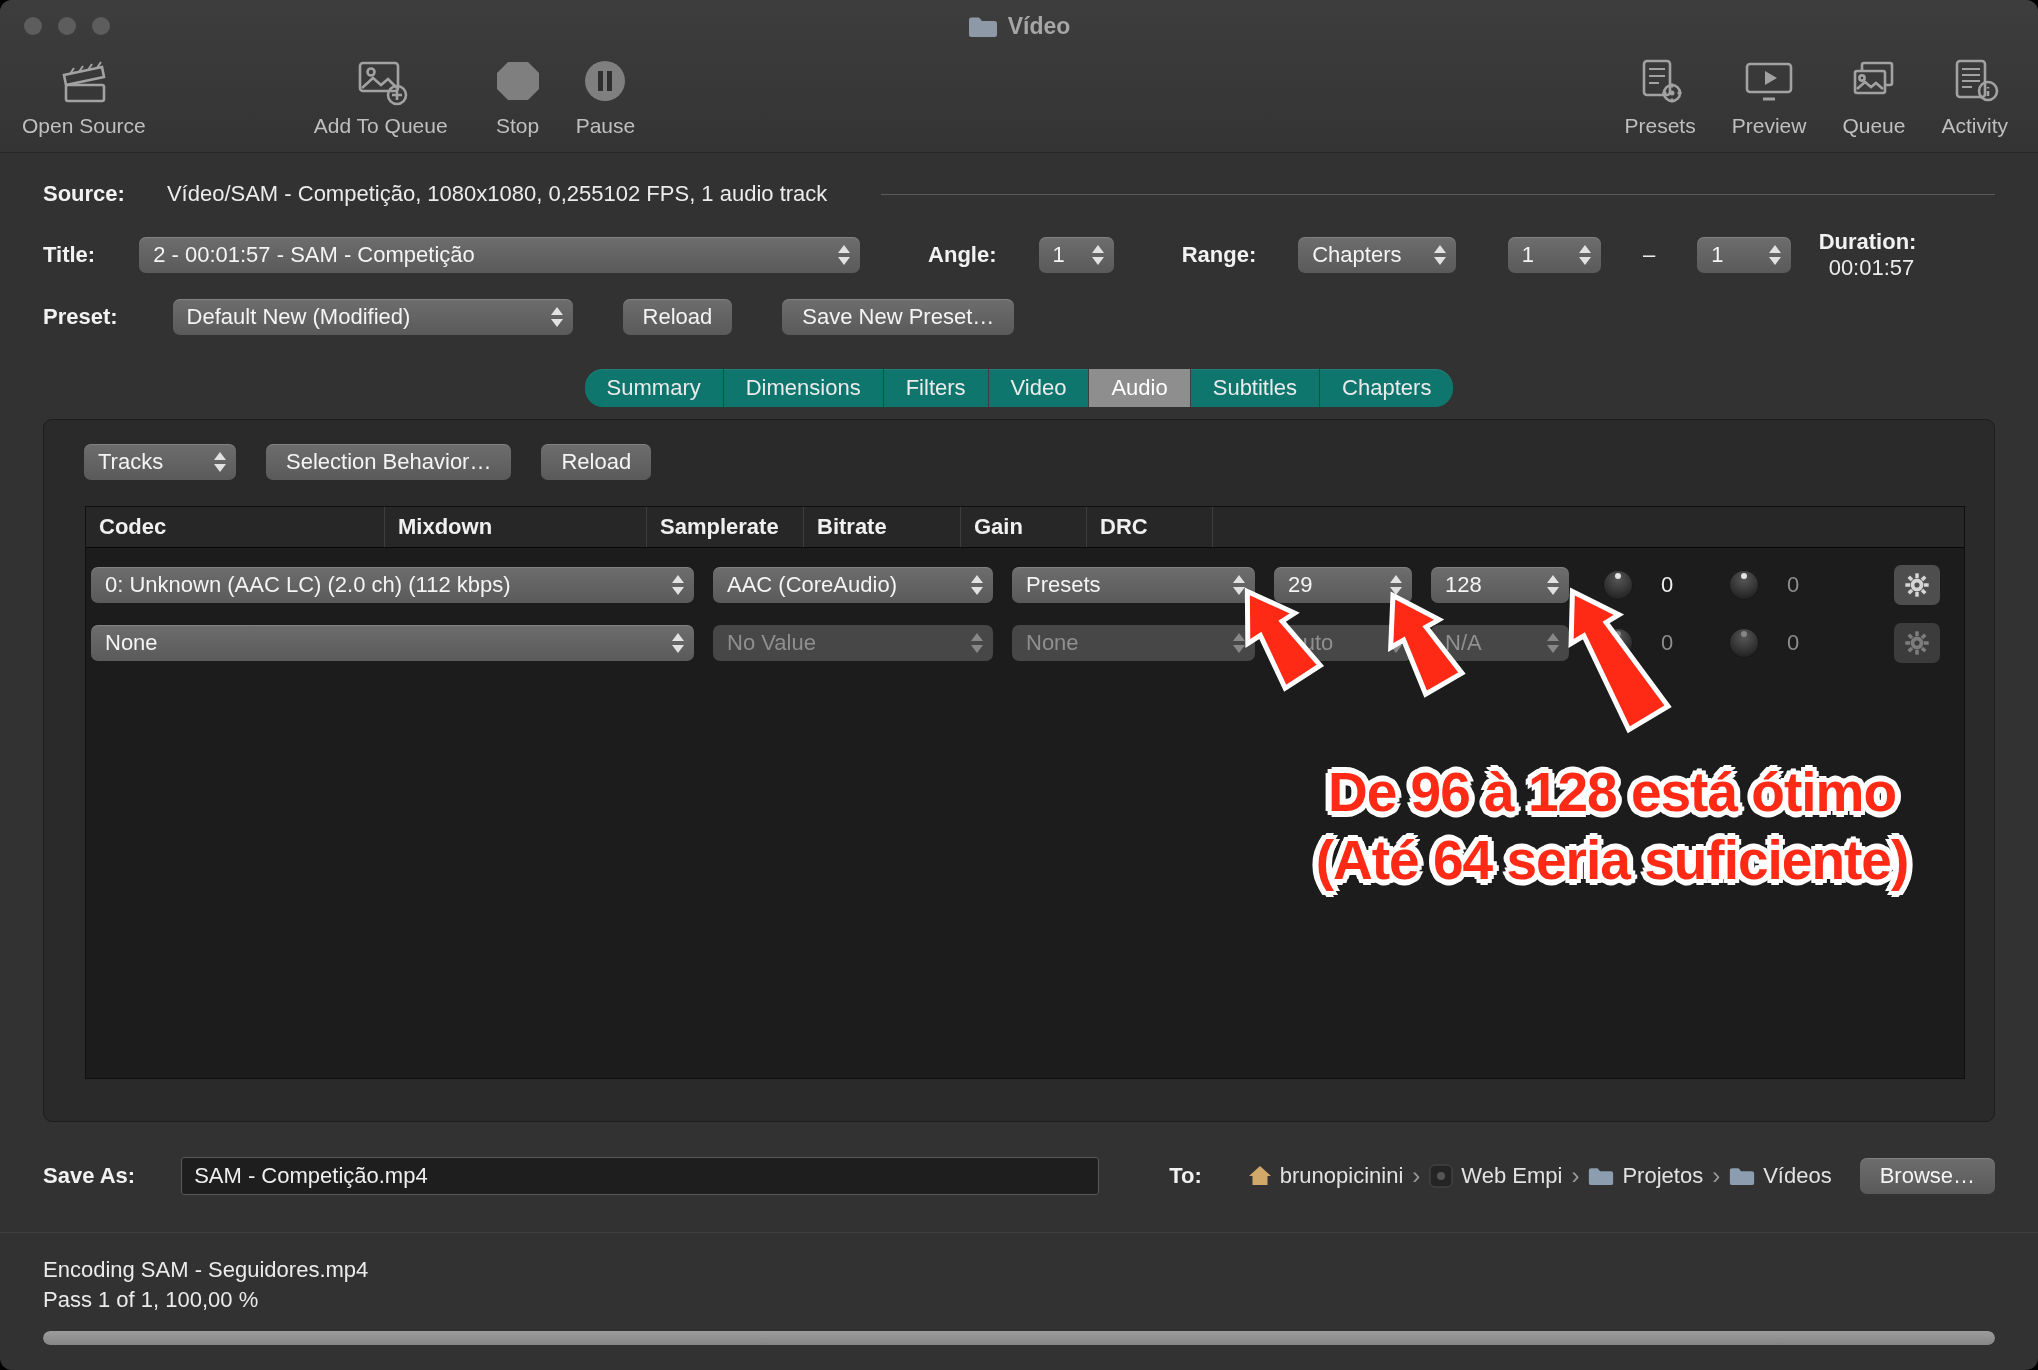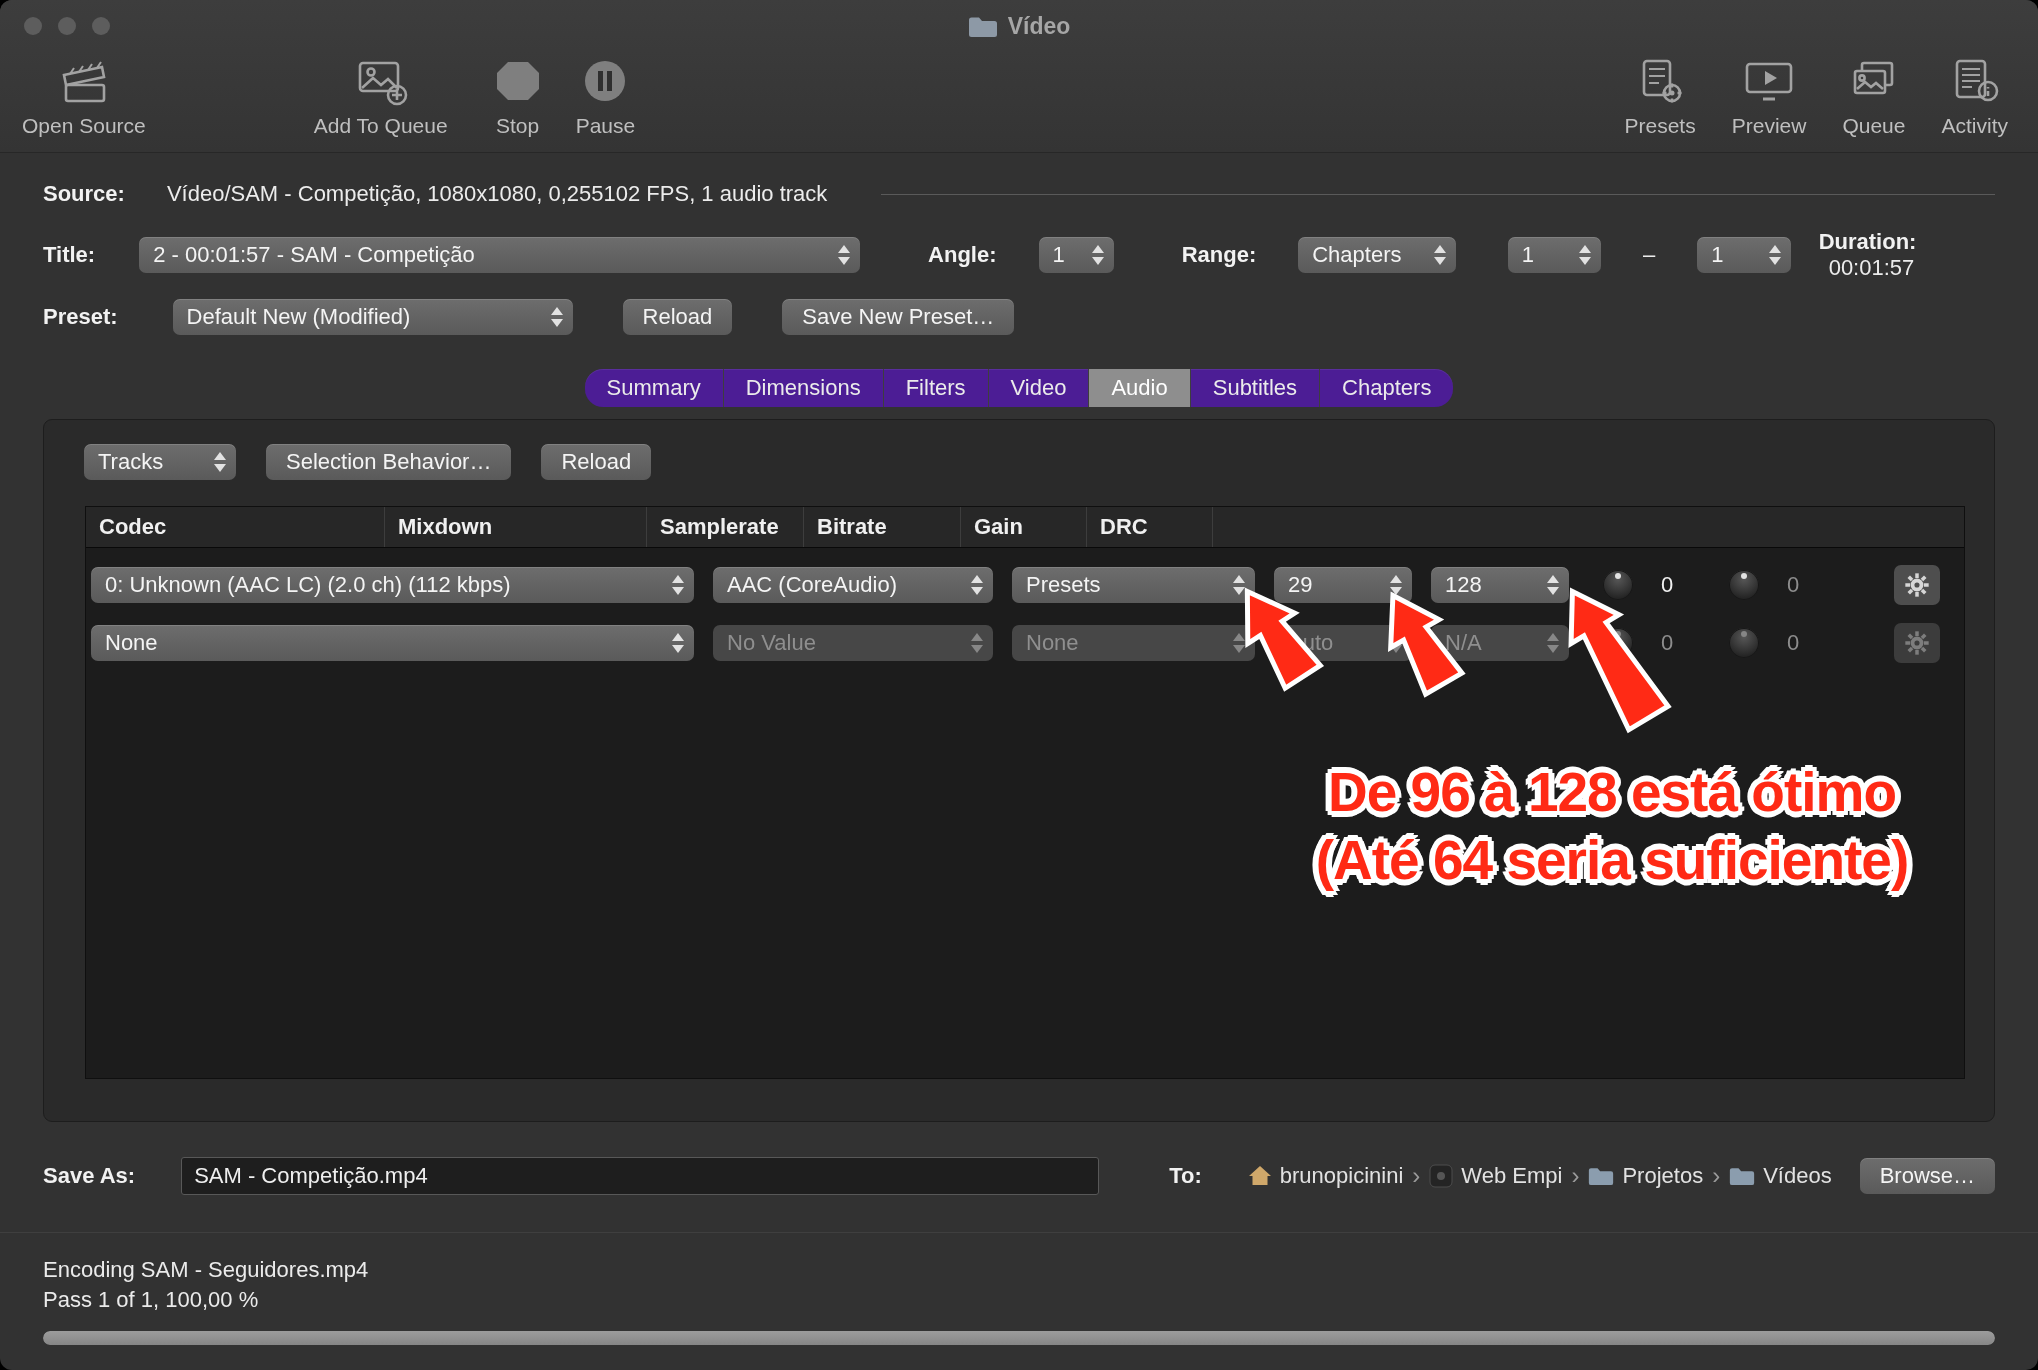--- a/index.html
+++ b/index.html
@@ -44,21 +44,21 @@
   .source-row .value{margin-left:14px;}
   .hline{flex:1;border-top:1px solid #5a5a5a;margin-left:26px;height:0;}
 
   .title-row{margin-top:28px;height:36px;}
   .title-row .label{margin-right:16px;}
   .preset-row{margin-top:26px;height:36px;}
   .dash{margin:0 14px;color:#ececec;font-size:22px;}
 
   
   .tabs-wrap{margin-top:34px;display:flex;justify-content:center;}
-  .tabs{display:inline-flex;background:#4c1d95;border-radius:18px;overflow:hidden;box-shadow:inset 0 1px 0 rgba(255,255,255,.08);}
+  .tabs{display:inline-flex;background:#0f766e;border-radius:18px;overflow:hidden;box-shadow:inset 0 1px 0 rgba(255,255,255,.08);}
   .seg{padding:0 22px;height:38px;line-height:38px;font-size:22px;color:#ebebeb;border-right:1px solid #3e3e3e;cursor:default;}
   .seg:last-child{border-right:none;}
   .seg.active{background:#8e8e8e;color:#fff;}
 
   
   .panel{margin:12px 43px 0;height:703px;background:#2a2a2a;border:1px solid #1d1d1d;border-radius:9px;position:relative;box-sizing:border-box;overflow:hidden;}
   .panel-controls{display:flex;align-items:center;padding:24px 0 0 40px;}
   .panel-controls .popup{width:152px;}
   .panel-controls .btn{margin-left:30px;}
 

